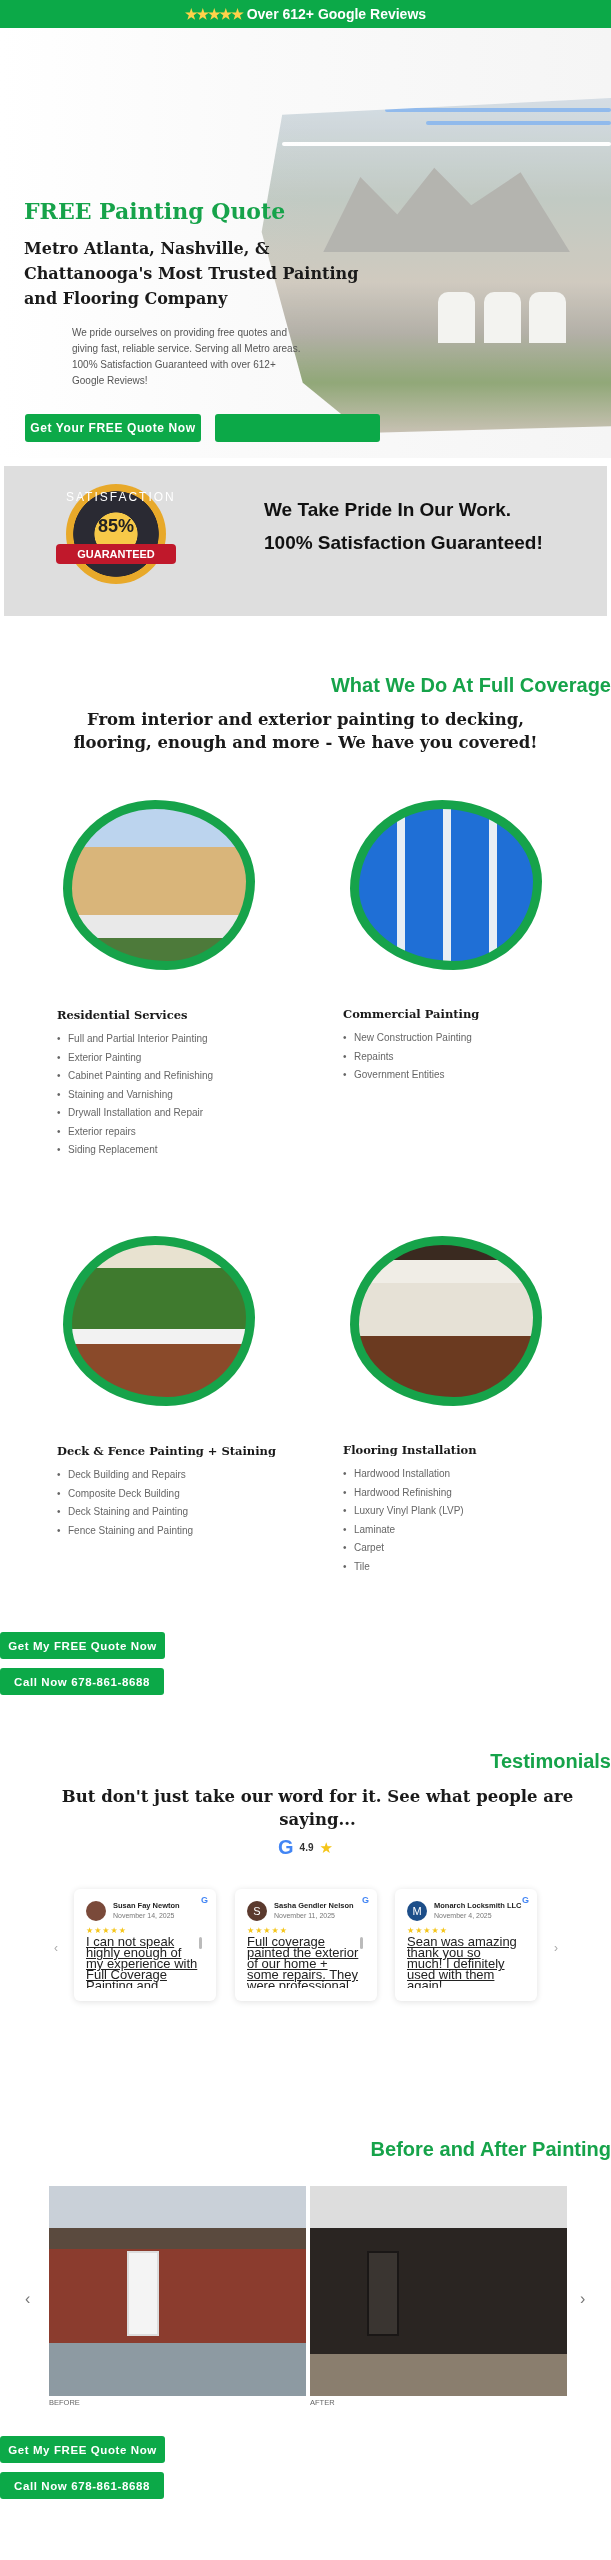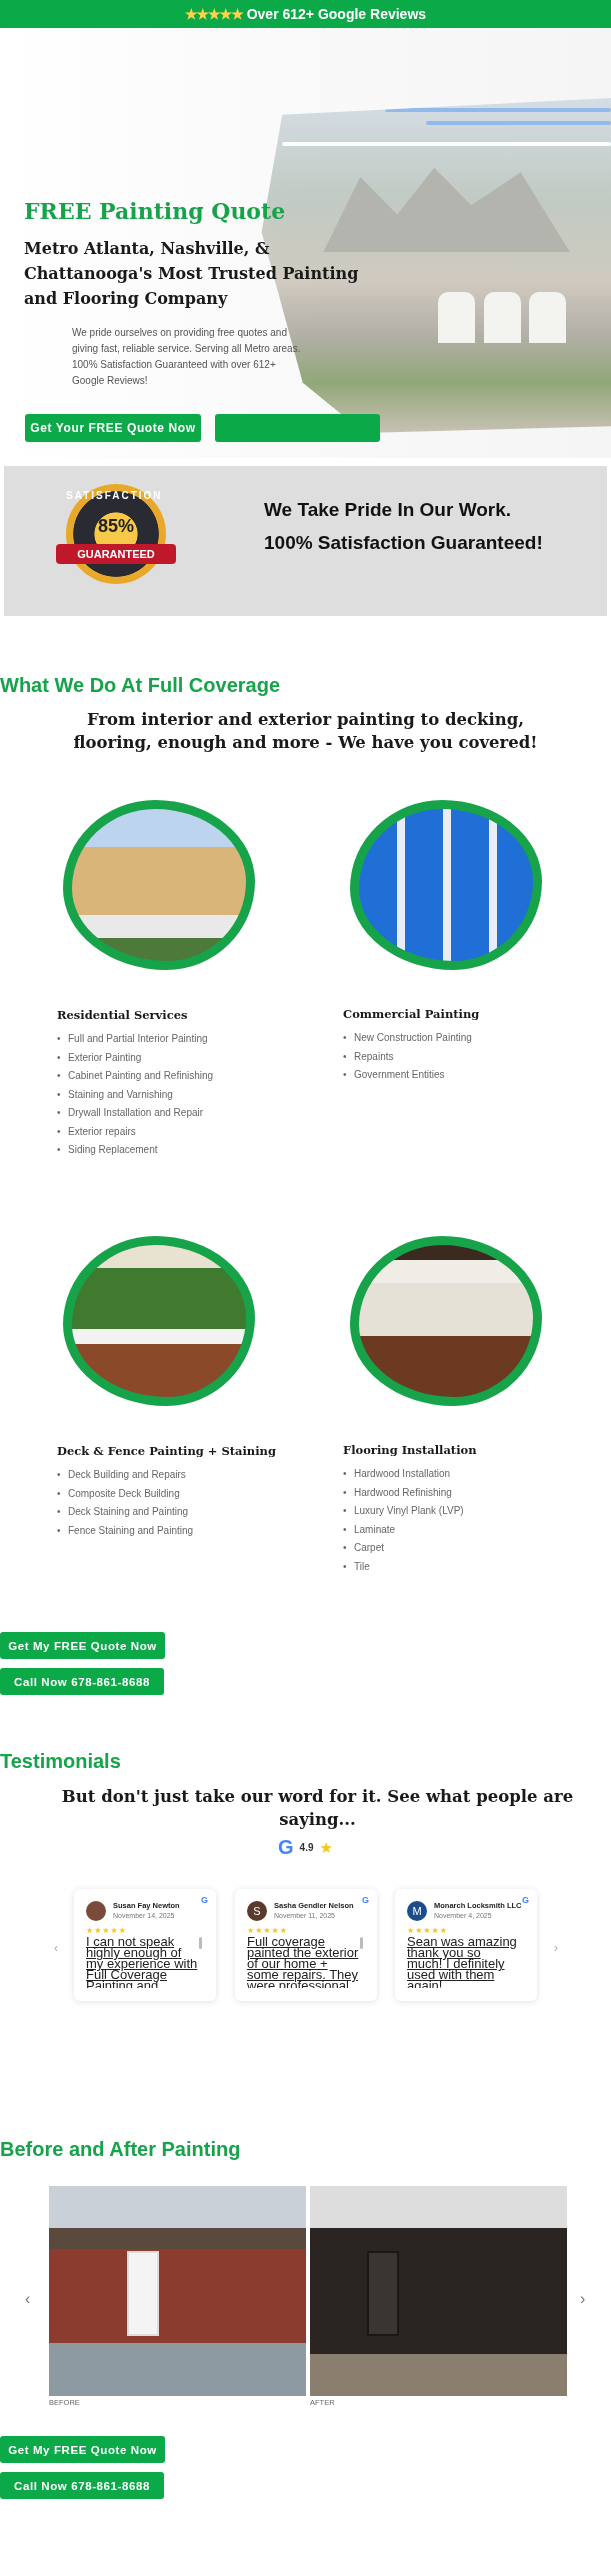--- a/index.html
+++ b/index.html
@@ -26,25 +26,25 @@
   .hero p { position: absolute; left: 24px; top: 297px; width: 230px; font-size: 10px; line-height: 16px; color: #555; margin-left: 48px; }
   .btn { background: #0ca948; color: #fff; border-radius: 3px; display: flex; align-items: center; justify-content: center; font-size: 12px; letter-spacing: 0.6px; font-weight: bold; }
   .hero .btn1 { position: absolute; left: 25px; top: 386px; width: 176px; height: 28px; }
   .hero .btn2 { position: absolute; left: 215px; top: 386px; width: 165px; height: 28px; }
 
   .guarantee { position: absolute; top: 466px; left: 4px; width: 603px; height: 150px; background: #dedede; }
   .badge { position: absolute; left: 52px; top: 18px; width: 120px; height: 120px; }
   .badge .ring { position: absolute; left: 10px; top: 0; width: 100px; height: 100px; border-radius: 50%; background: radial-gradient(circle, #f7c948 0 30%, #2a2a33 31% 60%, #e8a92a 61% 100%); }
   .badge .num { position: absolute; left: 10px; top: 32px; width: 100px; text-align: center; font-weight: bold; font-size: 18px; color: #222; }
   .badge .ribbon { position: absolute; left: 0; top: 60px; width: 120px; height: 20px; background: #c0182b; color: #fff; font-size: 11px; font-weight: bold; display: flex; align-items: center; justify-content: center; border-radius: 4px; }
-  .badge .arc { position: absolute; left: 10px; top: 6px; width: 100px; color: #fff; font-size: 10px; letter-spacing: 2px; font-weight: bold; }
+  .badge .arc { position: absolute; left: 10px; top: 6px; width: 100px; color: #fff; font-size: 12px; letter-spacing: 2px; font-weight: normal; }
   .guarantee .t1 { position: absolute; left: 260px; top: 33px; font-size: 19px; font-weight: bold; color: #111; }
   .guarantee .t2 { position: absolute; left: 260px; top: 66px; font-size: 19px; font-weight: bold; color: #111; }
 
-  .section-title { position: absolute; left: 0; width: 611px; text-align: left; color: #16a34a; font-weight: bold; font-size: 20px; }
+  .section-title { position: absolute; left: 0; width: 611px; text-align: right; color: #16a34a; font-weight: bold; font-size: 20px; }
   .section-sub { position: absolute; left: 60px; width: 491px; text-align: center; font-family: "DejaVu Serif", serif; font-weight: bold; font-size: 16.5px; line-height: 23px; color: #1a1a1a; }
 
   .blob { position: absolute; width: 210px; height: 185px; }
   .blob .img { position: absolute; left: 8px; top: 8px; width: 192px; height: 170px; border-radius: 48% 52% 46% 54% / 52% 48% 52% 48%; border: 9px solid #16a34a; overflow: hidden; }
   .svc { position: absolute; }
   .svc h3 { font-family: "DejaVu Serif", serif; font-size: 11.5px; font-weight: bold; color: #1a1a1a; margin-bottom: 8px; }
   .svc ul { list-style: none; }
   .svc li { font-size: 10px; color: #666; line-height: 18.5px; padding-left: 11px; position: relative; }
   .svc li::before { content: "•"; position: absolute; left: 0; color: #666; }
 

